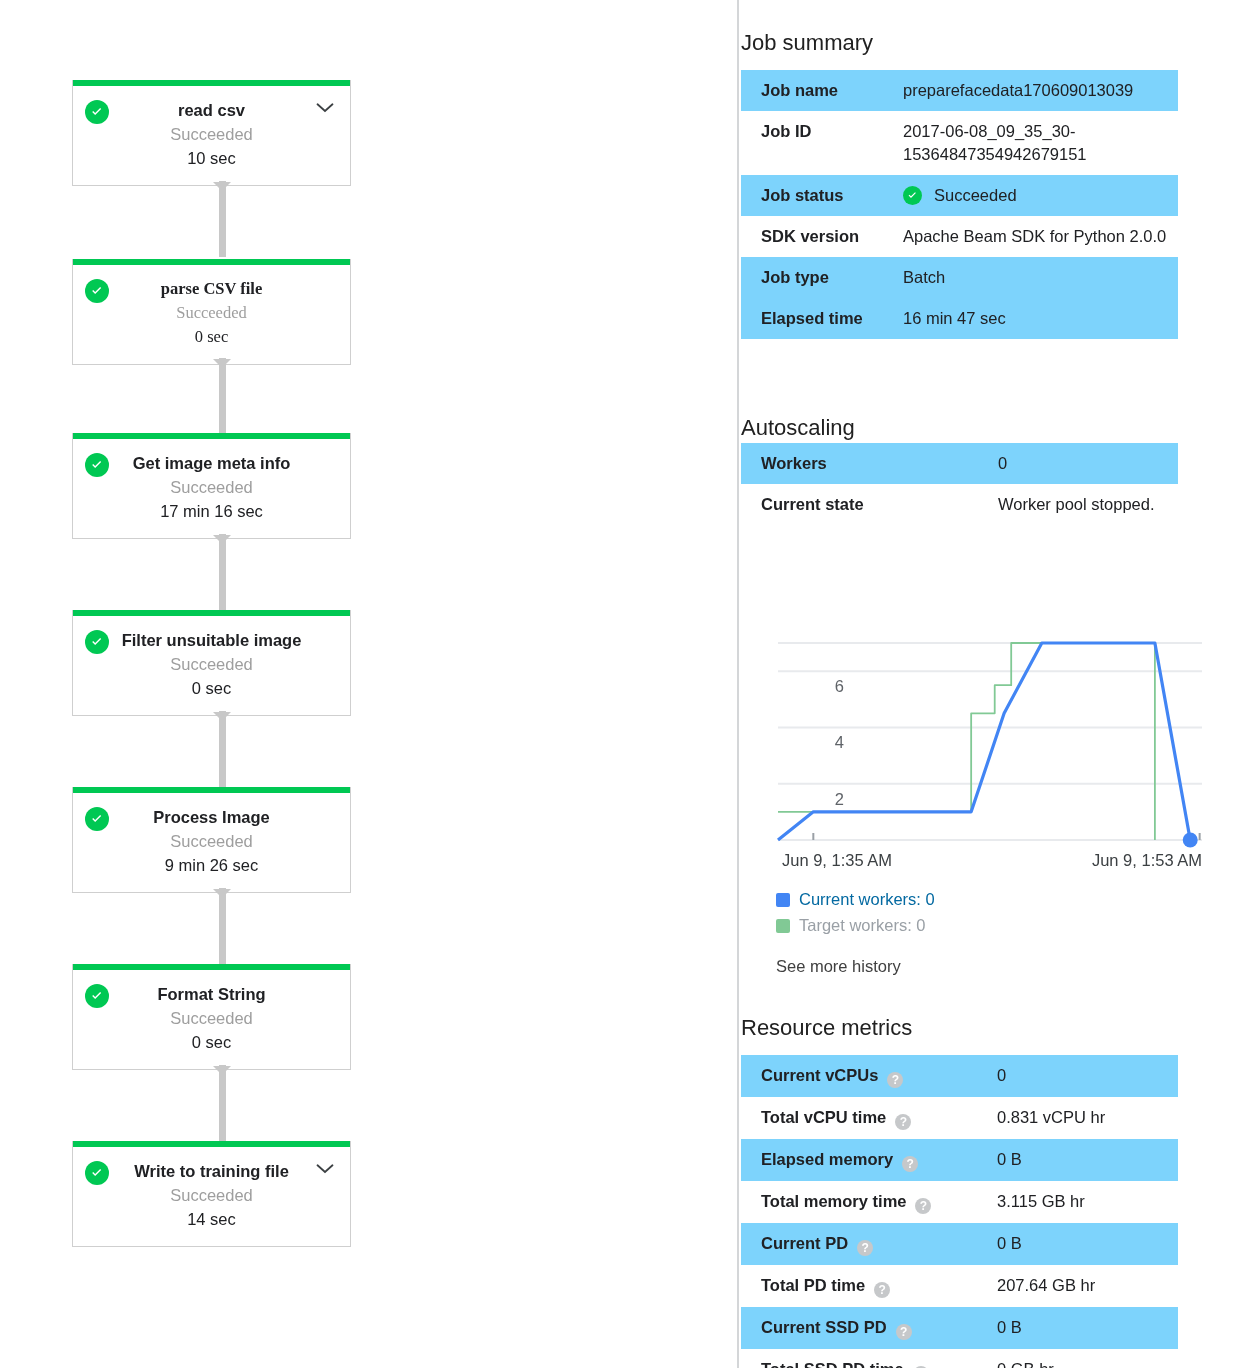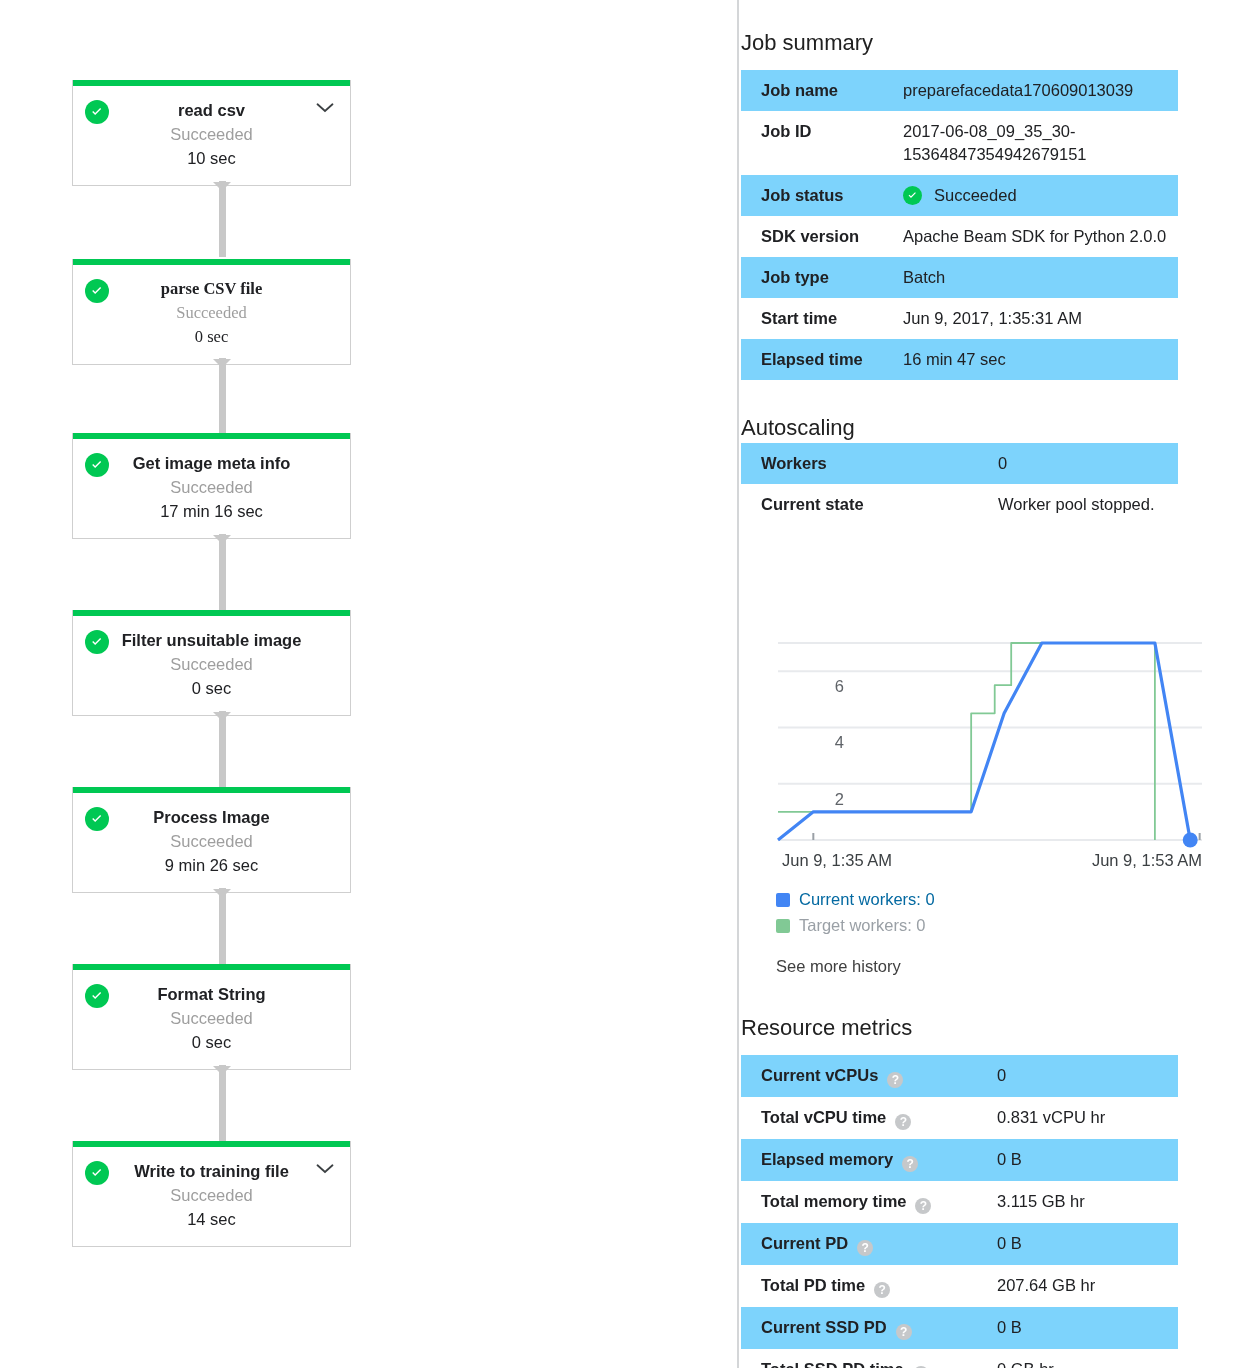--- a/index.html
+++ b/index.html
@@ -270,24 +270,20 @@
                   <path d="M9.2 16.4 4.8 12l1.5-1.5 2.9 2.9 7.5-7.5L18.2 7.4z" fill="#ffffff"></path>
                 </svg></span><span>Succeeded</span></td>
           </tr>
           <tr>
             <td class="k"><span>SDK version</span></td>
             <td class="v" style="max-width: 272px;"><span>Apache Beam SDK for Python 2.0.0</span></td>
           </tr>
           <tr class="odd">
             <td class="k"><span>Job type</span></td>
             <td class="v" style="max-width: 272px;"><span>Batch</span></td>
-          </tr>
-          <tr>
-            <td class="k"><span>Start time</span></td>
-            <td class="v" style="max-width: 272px;"><span>Jun 9, 2017, 1:35:31 AM</span></td>
           </tr>
           <tr class="odd">
             <td class="k"><span>Elapsed time</span></td>
             <td class="v" style="max-width: 272px;"><span>16 min 47 sec</span></td>
           </tr>
         </tbody>
     </table>
 
     <h2 class="section-head" id="autoscaling-heading" style="left:0; top:415px;">Autoscaling</h2>
 

